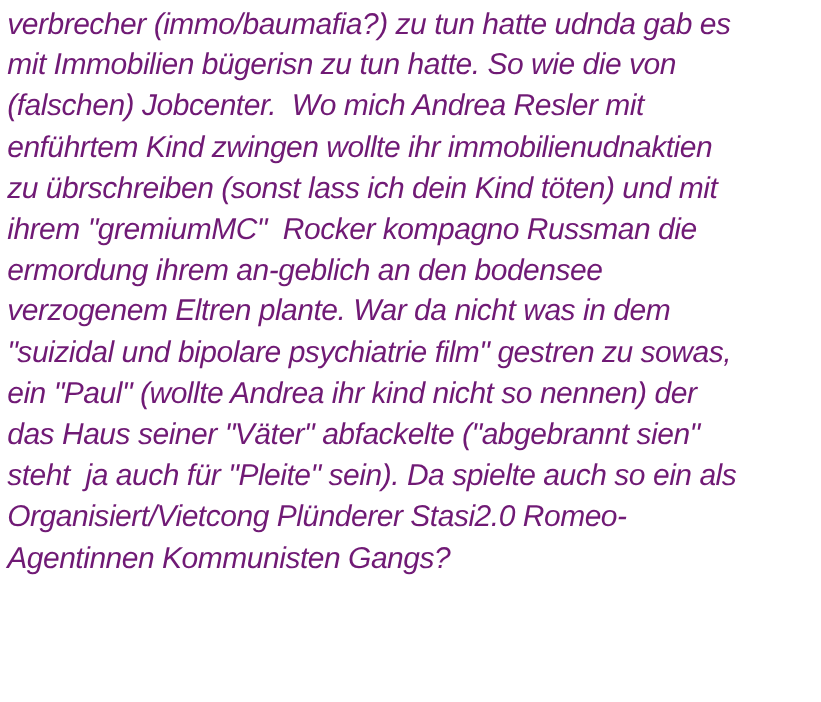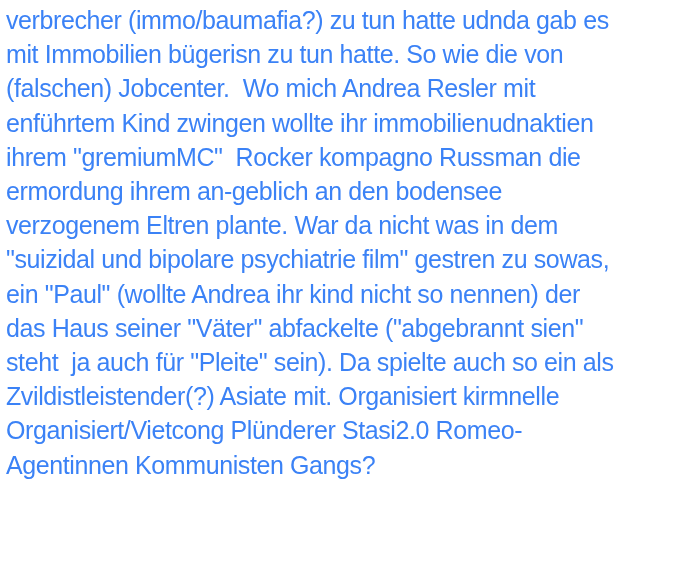--- a/index.html
+++ b/index.html
@@ -13,39 +13,40 @@
     overflow: hidden;
   }
   .doc {
     box-sizing: border-box;
     width: 684px;
     height: 585px;
     padding: 3px 6px 0 6px;
     font-family: "Liberation Sans", "DejaVu Sans", sans-serif;
     font-size: 25px;
     line-height: 34.2px;
-    color: #3b82f6;
+    color: #701a75;
     letter-spacing: -0.4px;
     font-weight: 400;
+    font-style: italic;
   }
   .text-line {
     white-space: pre;   
   }
 </style>
 </head>
 <body>
 
 <div class="doc" id="text-block">
     <div class="text-line">verbrecher (immo/baumafia?) zu tun hatte udnda gab es</div>
     <div class="text-line">mit Immobilien bügerisn zu tun hatte. So wie die von</div>
     <div class="text-line">(falschen) Jobcenter.  Wo mich Andrea Resler mit</div>
     <div class="text-line">enführtem Kind zwingen wollte ihr immobilienudnaktien</div>
+    <div class="text-line">zu übrschreiben (sonst lass ich dein Kind töten) und mit</div>
     <div class="text-line">ihrem "gremiumMC"  Rocker kompagno Russman die</div>
     <div class="text-line">ermordung ihrem an-geblich an den bodensee</div>
     <div class="text-line">verzogenem Eltren plante. War da nicht was in dem</div>
     <div class="text-line">"suizidal und bipolare psychiatrie film" gestren zu sowas,</div>
     <div class="text-line">ein "Paul" (wollte Andrea ihr kind nicht so nennen) der</div>
     <div class="text-line">das Haus seiner "Väter" abfackelte ("abgebrannt sien"</div>
     <div class="text-line">steht  ja auch für "Pleite" sein). Da spielte auch so ein als</div>
-    <div class="text-line">Zvildistleistender(?) Asiate mit. Organisiert kirmnelle</div>
     <div class="text-line">Organisiert/Vietcong Plünderer Stasi2.0 Romeo-</div>
     <div class="text-line">Agentinnen Kommunisten Gangs?</div>
   </div>
 
 </body></html>

